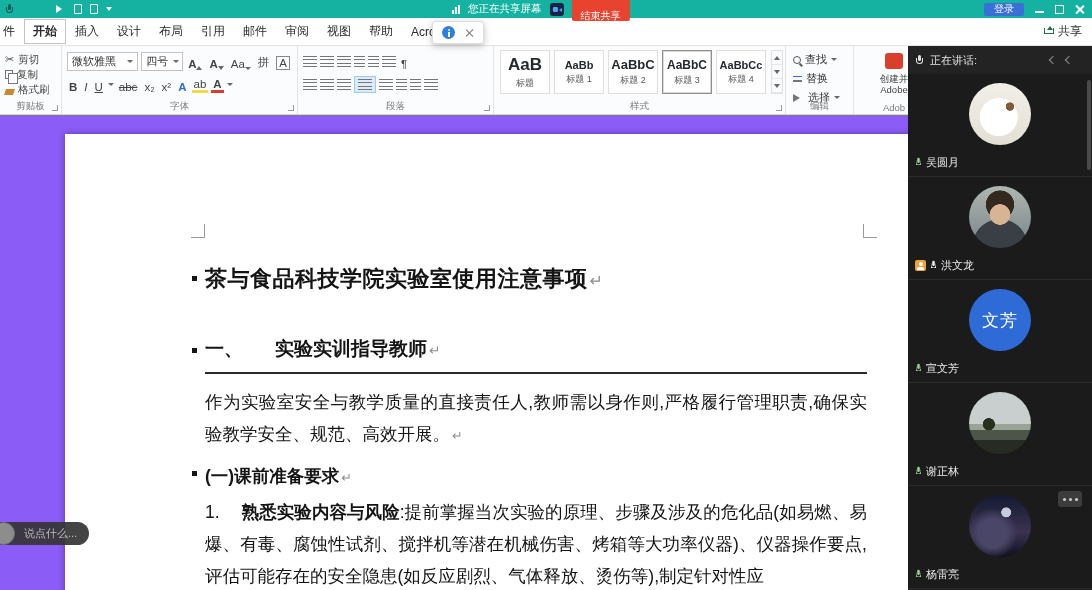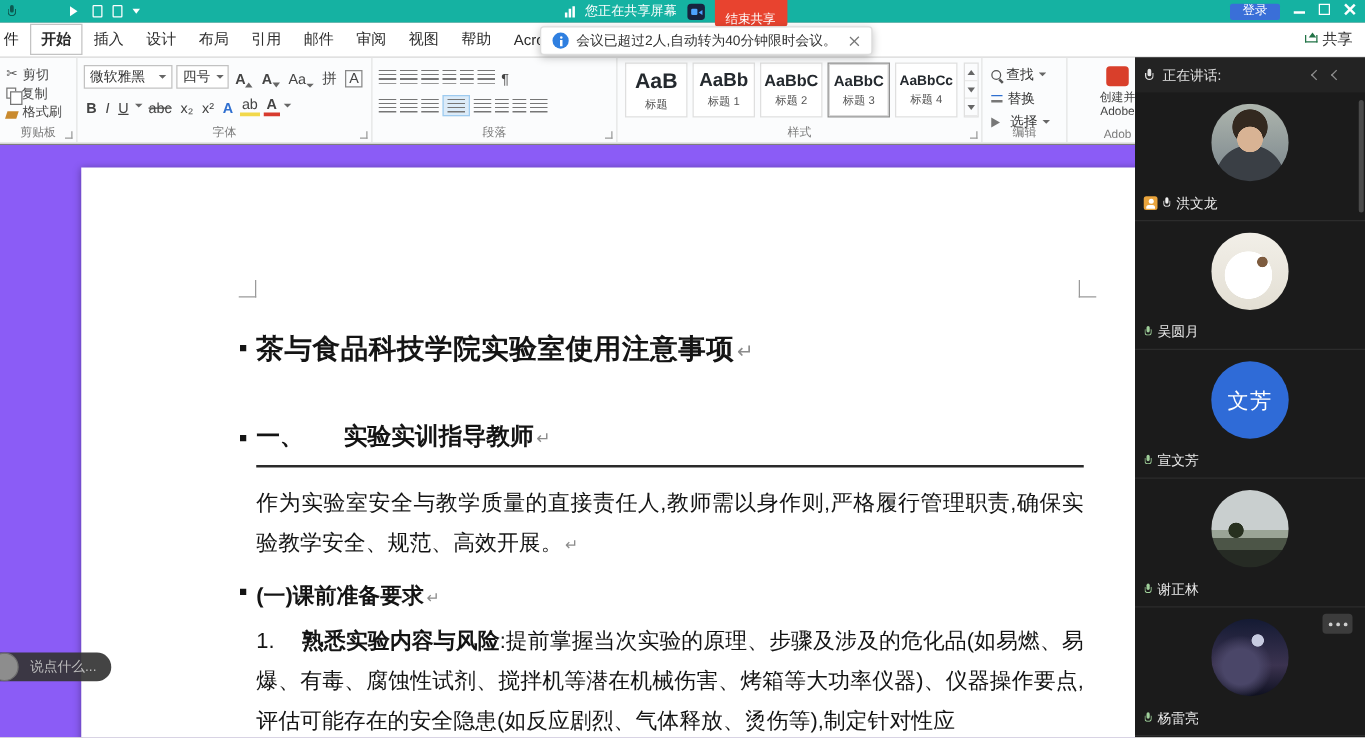--- a/index.html
+++ b/index.html
@@ -19,21 +19,21 @@
   .caret-w{width:0;height:0;border-left:3px solid transparent;border-right:3px solid transparent;border-top:4px solid #fff}
   .tb-center{position:absolute;left:50%;top:0;height:18px;transform:translateX(-53%);display:flex;align-items:center;gap:8px}
   .bars-icon{display:flex;align-items:flex-end;gap:1px}
   .bars-icon i{display:block;width:2px;background:#fff}
   .bars-icon .b1{height:4px}.bars-icon .b2{height:7px}.bars-icon .b3{height:9px}
   .tb-status{font-size:10.5px;white-space:nowrap}
   .meet-logo{width:14px;height:13px;border-radius:3px;background:#17233f;position:relative}
   .meet-logo::after{content:"";position:absolute;left:3px;top:4px;width:5px;height:5px;border-radius:1px;background:#4da3ff}
   .meet-logo::before{content:"";position:absolute;right:2px;top:5px;width:0;height:0;border:2.5px solid transparent;border-right:3px solid #4da3ff}
   .end-share{background:#e8432f;color:#fff;font-size:10px;height:14px;line-height:13px;padding:12px 9px;border:none;border-radius:2px;white-space:nowrap}
-  .tb-right{margin-left:auto;display:flex;padding-right:8px}
+  .tb-right{margin-left:auto;display:flex;align-items:center;padding-right:8px}
   .login-btn{background:#3a6fd8;color:#fff;font-size:10px;height:13px;line-height:12px;padding:0 10px;border:none;border-radius:2px;white-space:nowrap}
   .wc{width:9px;height:9px;margin-left:11px;position:relative;display:inline-block}
   .wc-min::after{content:"";position:absolute;left:0;right:0;bottom:1px;height:1.5px;background:#fff}
   .wc-max::after{content:"";position:absolute;inset:0;border:1.2px solid #fff}
   .wc-close::before,.wc-close::after{content:"";position:absolute;left:4px;top:-1px;width:1.5px;height:11px;background:#fff}
   .wc-close::before{transform:rotate(45deg)}.wc-close::after{transform:rotate(-45deg)}
 
   
   .menubar{position:absolute;top:18px;left:0;width:1092px;height:28px;background:#fff;border-bottom:1px solid #e4e4e4;display:flex;align-items:center;z-index:10}
   .tab{font-size:12px;color:#2b2b2b;padding:4px 9px;white-space:nowrap}
@@ -68,21 +68,21 @@
   .u-red{border-bottom:3px solid #d83b2f}
   .u-yel{border-bottom:3px solid #f2d84b}
   .strike{text-decoration:line-through}
   .mi{width:14px;height:11px;background:repeating-linear-gradient(to bottom,#767676 0 1px,transparent 1px 3.4px);flex:none}
   .mi.narrow{width:11px}
   .act{border:1px solid #9ecbf0;background:#dcebf8;padding:2px 3px;display:flex;align-items:center}
   .cards{display:flex;gap:4px;padding:4px 3px 0 6px}
   .card{width:50px;height:44px;background:#fff;border:1px solid #dfdfdf;display:flex;flex-direction:column;align-items:center;justify-content:center;overflow:hidden}
   .card.sel{border-color:#8f8f8f;box-shadow:inset 0 0 0 1px #d9d9d9}
   .prev{font-weight:bold;color:#24292e;white-space:nowrap}
-  .c0 .prev{font-size:17px}.c1 .prev{font-size:15px}.c2 .prev{font-size:13px}.c3 .prev{font-size:12px}.c4 .prev{font-size:11px}
+  .c0 .prev{font-size:17px}.c1 .prev{font-size:11px}.c2 .prev{font-size:13px}.c3 .prev{font-size:12px}.c4 .prev{font-size:11px}
   .cname{font-size:9px;color:#555;margin-top:2px;white-space:nowrap}
   .gal-strip{width:13px;margin:4px 2px 0 2px;border:1px solid #e0e0e0;display:flex;flex-direction:column}
   .gal-strip span{flex:1;display:flex;align-items:center;justify-content:center;border-bottom:1px solid #e8e8e8}
   .tri-up{width:0;height:0;border-left:3px solid transparent;border-right:3px solid transparent;border-bottom:4px solid #666}
   .tri-dn{width:0;height:0;border-left:3px solid transparent;border-right:3px solid transparent;border-top:4px solid #666}
   .ed-row{display:flex;align-items:center;gap:4px;font-size:11px;color:#333;padding:2px 7px;white-space:nowrap}
   .find-icon{width:8px;height:8px;border:1.4px solid #555;border-radius:50%;position:relative;flex:none}
   .find-icon::after{content:"";position:absolute;right:-3px;bottom:-3px;width:4px;height:1.5px;background:#555;transform:rotate(45deg)}
   .repl-icon{width:9px;height:8px;position:relative;flex:none}
   .repl-icon::before{content:"";position:absolute;top:1px;left:0;right:0;height:1.5px;background:#2f6fd0}
@@ -191,21 +191,20 @@
     <span class="tab">Acrobat</span>
     <span class="tab">百</span>
     <span class="share-btn">
       <span class="share-icon"></span>
       <span>共享</span>
     </span>
   </div>
 
   <div class="toast">
     <span class="info-icon"></span>
-    <span class="toast-text">会议已超过2人,自动转为40分钟限时会议。</span>
     <span class="x-icon"></span>
   </div>
 
   <div class="ribbon">
 
     <div class="group" style="width:62px">
       <div class="clip-item" style="margin-top:6px">
         <span class="cut-icon">✂</span>
         <span>剪切</span>
       </div>
@@ -414,33 +413,33 @@
     <div class="p-head">
       <span class="ic-mic"></span>
       <span>正在讲话:</span>
       <span class="p-head-icons">
         <span class="chev"></span>
         <span class="chev"></span>
       </span>
     </div>
 
     <div class="tile">
+      <div class="av av-cartoon"></div>
+      <div class="tag">
+        <span class="ic-mic mic-member"></span>
+        <span class="nm">吴圆月</span>
+      </div>
+    </div>
+
+    <div class="tile">
       <div class="av av-man"></div>
       <div class="tag">
         <span class="host-badge"></span>
         <span class="ic-mic mic-on"></span>
         <span class="nm">洪文龙</span>
-      </div>
-    </div>
-
-    <div class="tile">
-      <div class="av av-cartoon"></div>
-      <div class="tag">
-        <span class="ic-mic mic-member"></span>
-        <span class="nm">吴圆月</span>
       </div>
     </div>
 
     <div class="tile">
       <div class="av av-blue">
           <span>文芳</span>
         </div>
       <div class="tag">
         <span class="ic-mic mic-member"></span>
         <span class="nm">宣文芳</span>

